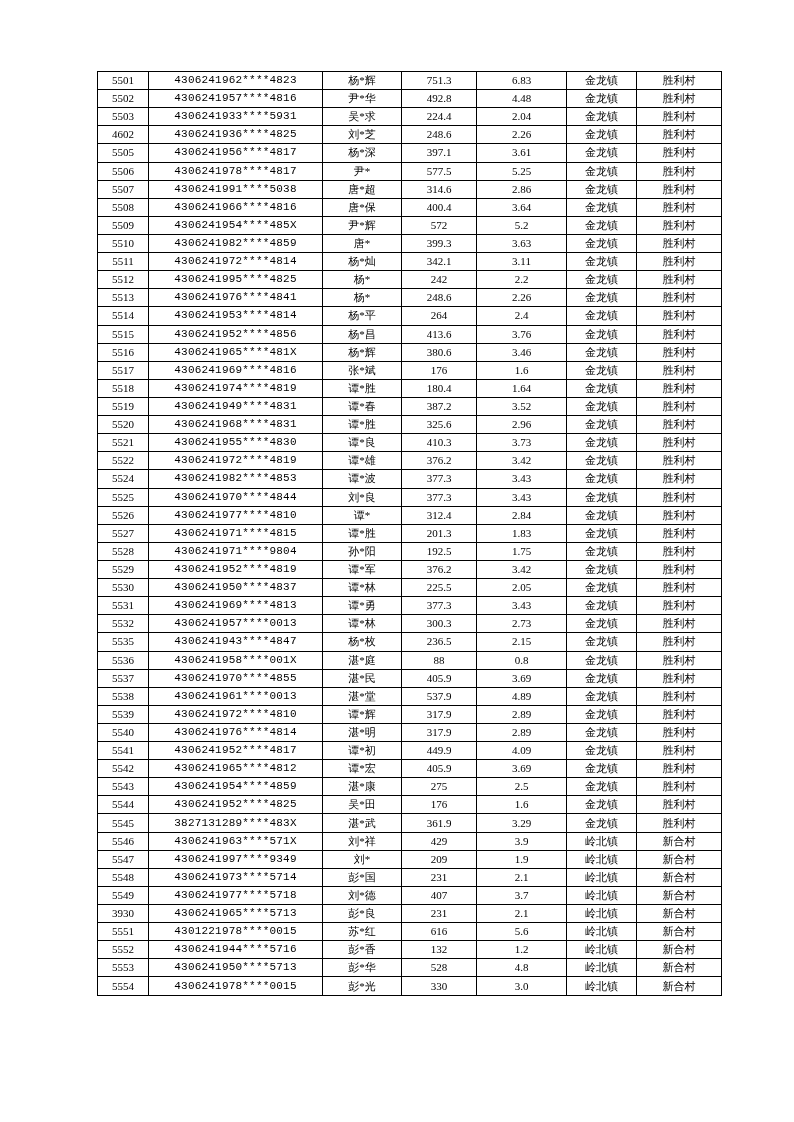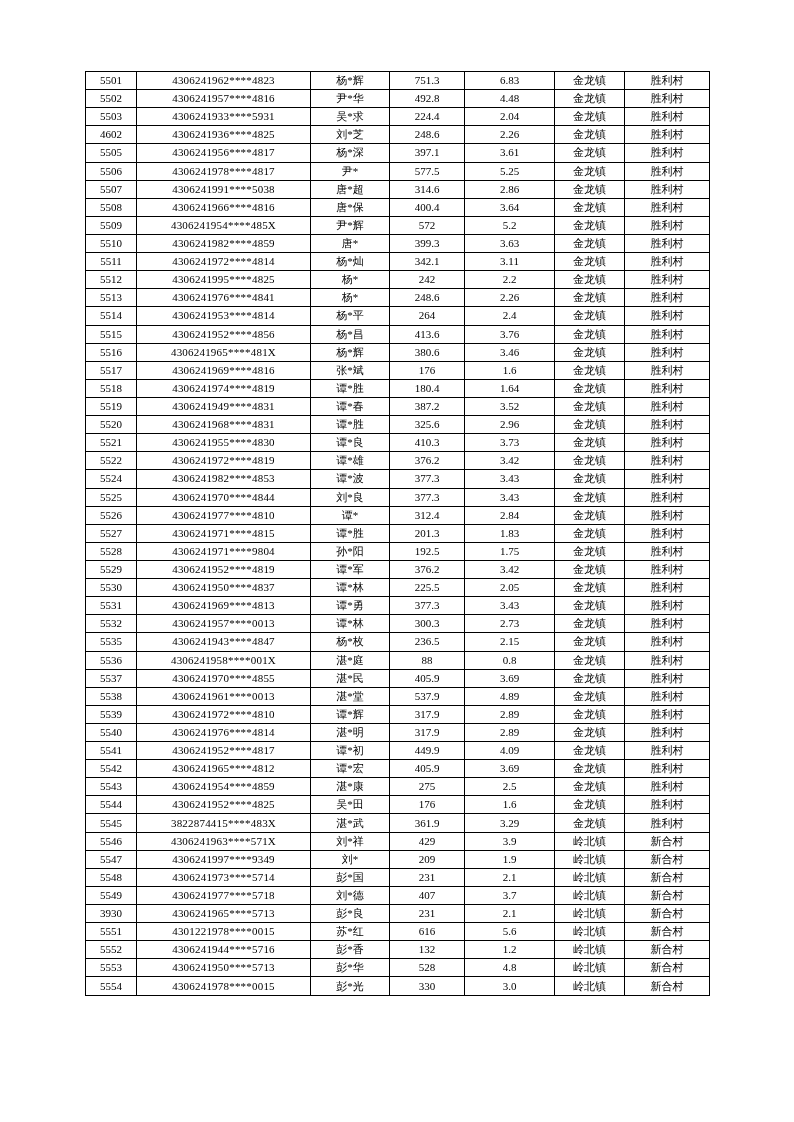--- a/index.html
+++ b/index.html
@@ -15,33 +15,34 @@
     color: #000;
   }
   .sheet {
     position: absolute;
     left: 85px;
     top: 71px;
   }
   table.grid {
     border-collapse: collapse;
     table-layout: fixed;
+    margin-left: 12px;
   }
   table.grid td {
     border: 1px solid #000;
     font-size: 11px;
     line-height: 1;
     text-align: center;
     vertical-align: middle;
     height: 17.12px;
     padding: 0;
     white-space: nowrap;
     overflow: hidden;
   }
-  td.id-cell { letter-spacing: 0.2px; }
+  td.id-cell { letter-spacing: 0.2px; font-family: Liberation Mono, monospace; }
 </style>
 </head>
 <body>
 
 <div class="sheet">
   <table class="grid">
     <colgroup>
       <col style="width:51px">
       <col style="width:174px">
       <col style="width:79px">
@@ -415,21 +416,21 @@
           <td class="serial-cell">5544</td>
           <td class="id-cell">4306241952****4825</td>
           <td class="name-cell">吴*田</td>
           <td class="amount-cell">176</td>
           <td class="rate-cell">1.6</td>
           <td class="town-cell">金龙镇</td>
           <td class="village-cell">胜利村</td>
         </tr>
         <tr>
           <td class="serial-cell">5545</td>
-          <td class="id-cell">3822874415****483X</td>
+          <td class="id-cell">3827131289****483X</td>
           <td class="name-cell">湛*武</td>
           <td class="amount-cell">361.9</td>
           <td class="rate-cell">3.29</td>
           <td class="town-cell">金龙镇</td>
           <td class="village-cell">胜利村</td>
         </tr>
         <tr>
           <td class="serial-cell">5546</td>
           <td class="id-cell">4306241963****571X</td>
           <td class="name-cell">刘*祥</td>

